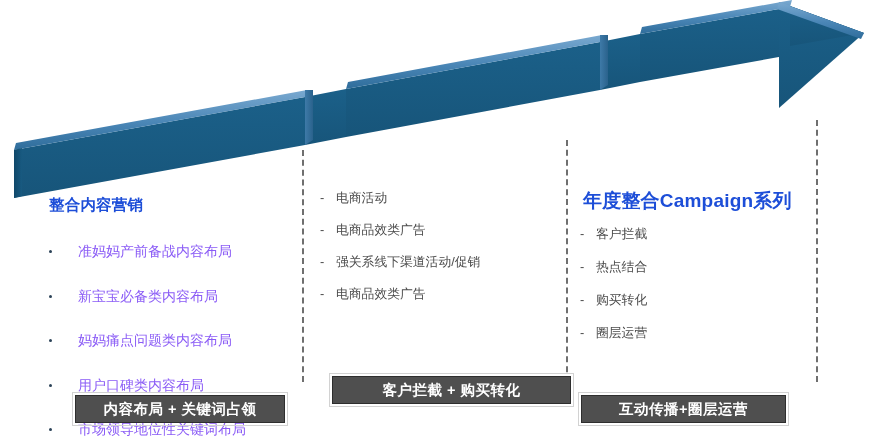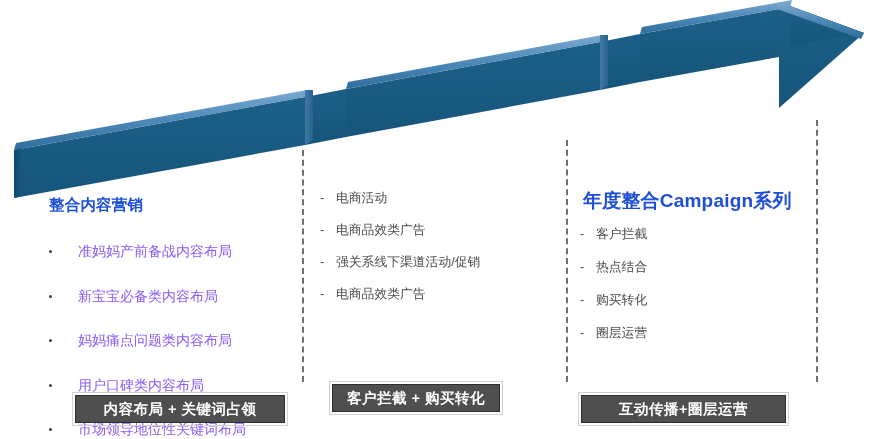--- a/index.html
+++ b/index.html
@@ -122,21 +122,21 @@
     color: #ffffff;
     font-size: 14.5px;
     font-weight: bold;
     letter-spacing: 0.5px;
     display: flex;
     align-items: center;
     justify-content: center;
     white-space: nowrap;
   }
   #tag-1 { left: 75px;  top: 395px; width: 210px; text-align: right; }
-  #tag-2 { left: 332px; top: 384px; width: 168px; }
+  #tag-2 { left: 332px; top: 376px; width: 239px; }
   #tag-3 { left: 581px; top: 395px; width: 205px; }
 </style>
 </head>
 <body>
 
 <div id="stage">
 
   <svg id="arrow-layer" viewBox="0 0 870 439" width="870" height="439" xmlns="http://www.w3.org/2000/svg">
     <defs>
       <linearGradient id="faceGrad" x1="0" y1="0" x2="0" y2="1">

